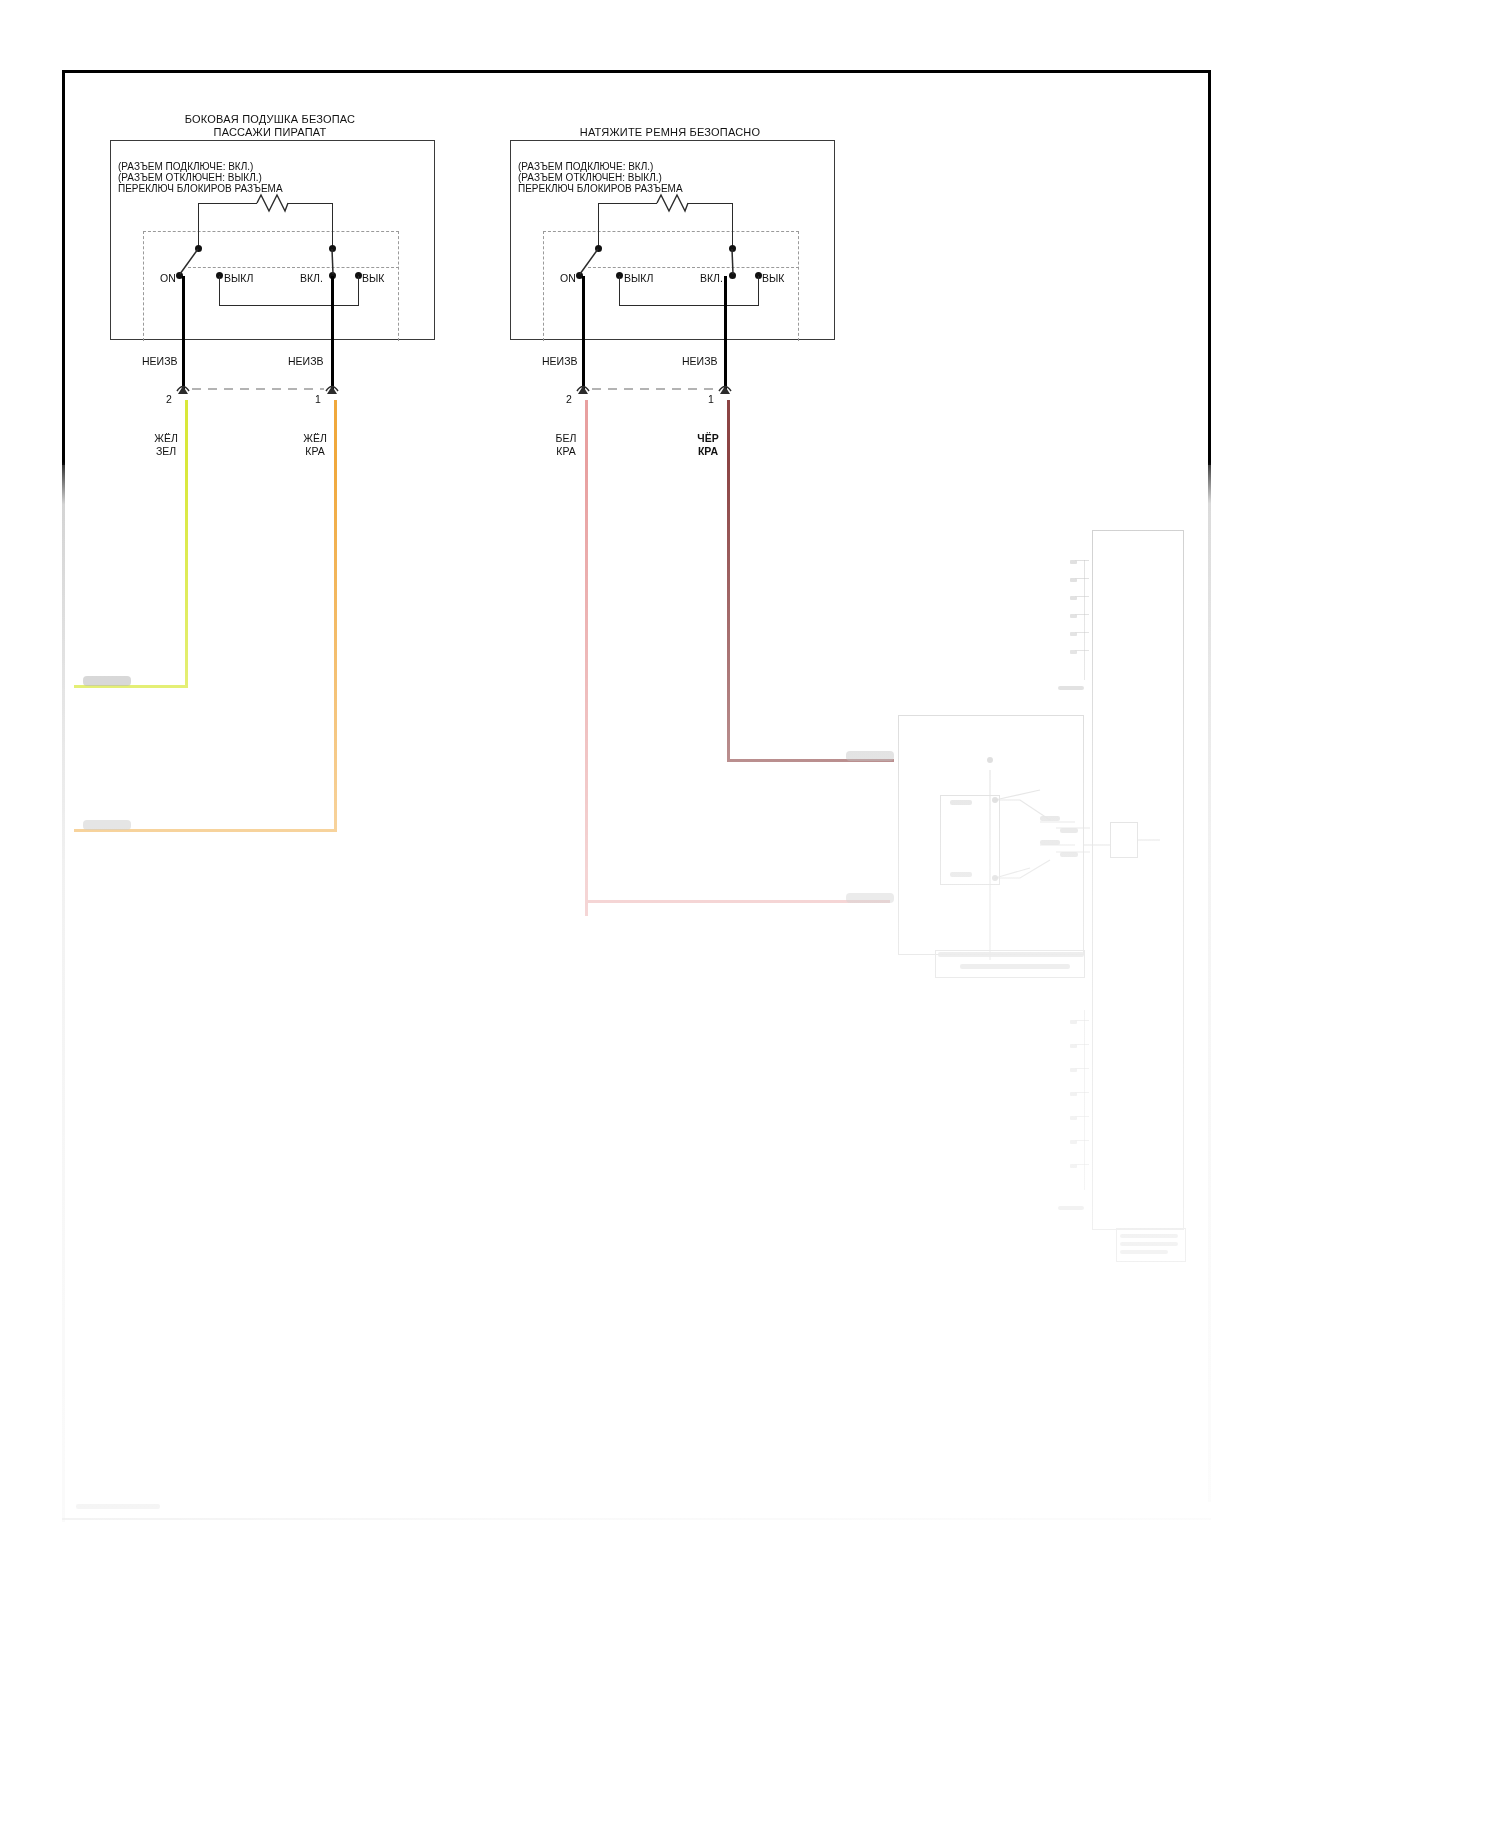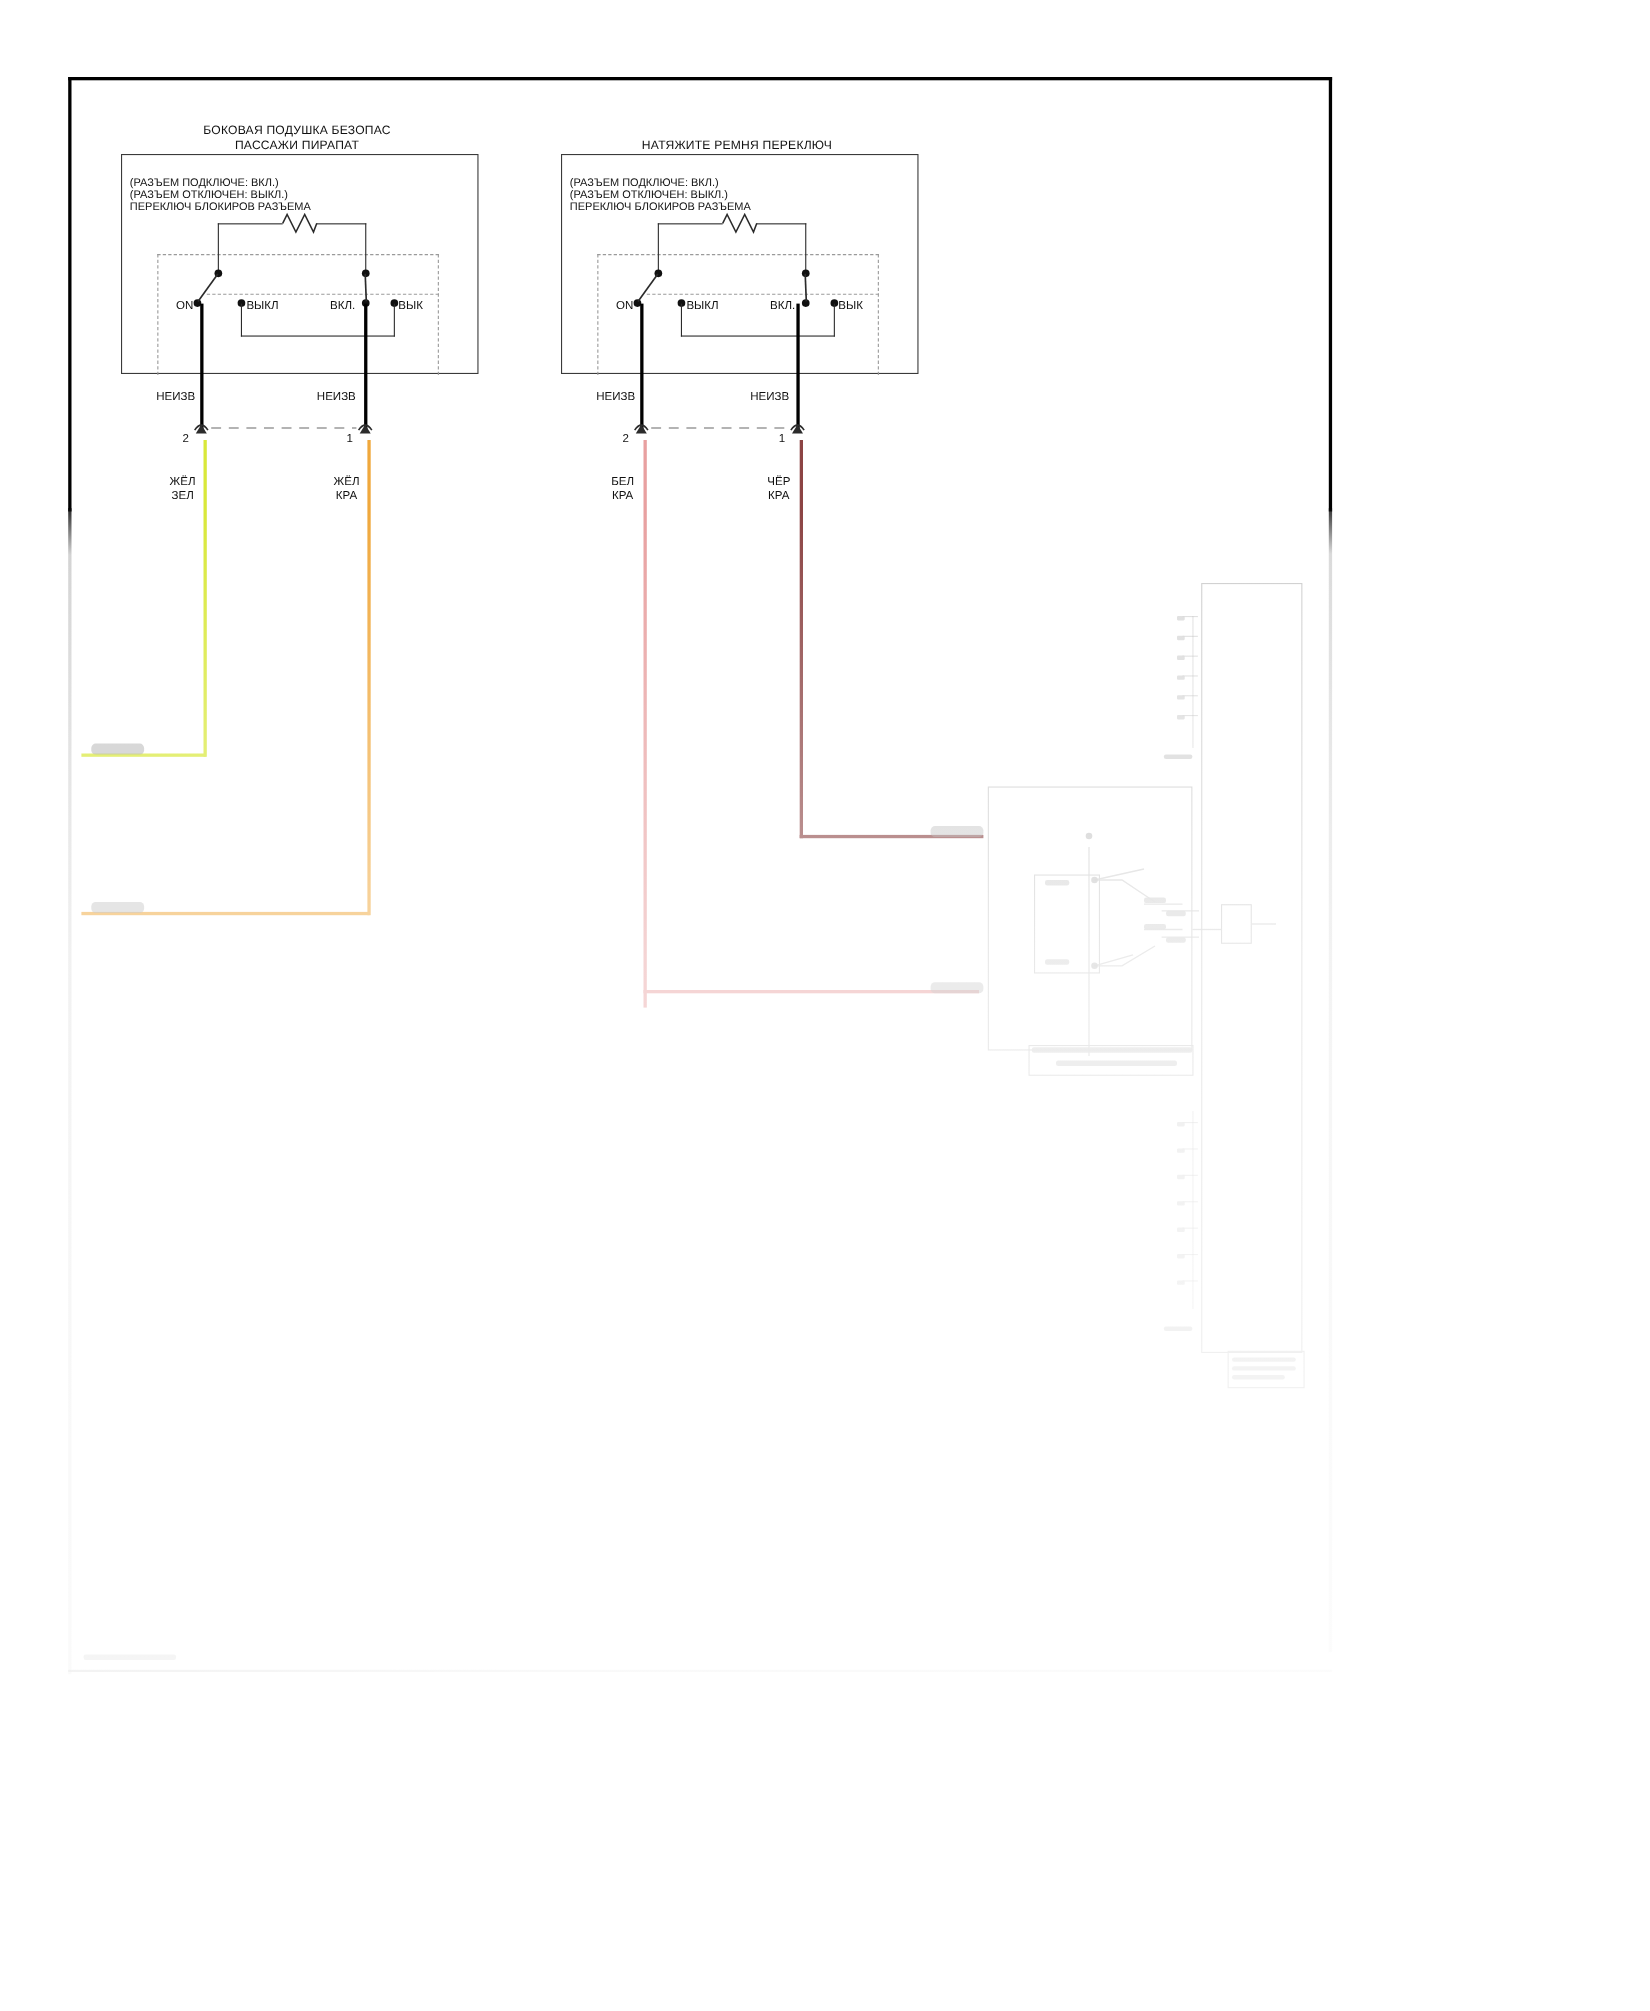--- a/index.html
+++ b/index.html
@@ -109,21 +109,21 @@
   <div class="txt" style="left:288px;top:355px;">НЕИЗВ</div>
 
   <div class="pin" style="left:166px;top:393px;">2</div>
   <div class="pin" style="left:315px;top:393px;">1</div>
 
   <div class="wlbl" style="left:140px;top:432px;width:52px;">ЖЁЛ
 ЗЕЛ</div>
   <div class="wlbl" style="left:289px;top:432px;width:52px;">ЖЁЛ
 КРА</div>
 
-  <div class="mod-title" style="left:510px;top:126px;width:320px;">НАТЯЖИТЕ РЕМНЯ ПЕРЕКЛЮЧ</div>
+  <div class="mod-title" style="left:510px;top:126px;width:320px;">НАТЯЖИТЕ РЕМНЯ БЕЗОПАСНО</div>
 
   <div class="mod" style="left:510px;top:140px;width:325px;height:200px;"></div>
 
   <div class="mod-sub" style="left:518px;top:161px;width:310px;">(РАЗЪЕМ ПОДКЛЮЧЕ: ВКЛ.)
 (РАЗЪЕМ ОТКЛЮЧЕН: ВЫКЛ.)
 ПЕРЕКЛЮЧ БЛОКИРОВ РАЗЪЕМА</div>
 
   <div class="dashbox" style="left:543px;top:231px;width:256px;height:110px;"></div>
   <div class="dashline" style="left:588px;top:267px;width:211px;"></div>
 
@@ -152,21 +152,21 @@
   <div class="blackwire" style="left:724px;top:276px;height:114px;"></div>
 
   <div class="txt" style="left:542px;top:355px;">НЕИЗВ</div>
   <div class="txt" style="left:682px;top:355px;">НЕИЗВ</div>
 
   <div class="pin" style="left:566px;top:393px;">2</div>
   <div class="pin" style="left:708px;top:393px;">1</div>
 
   <div class="wlbl" style="left:540px;top:432px;width:52px;">БЕЛ
 КРА</div>
-  <div class="wlbl" style="left:682px;top:432px;width:52px;">ЧЁР
+  <div class="wlbl" style="left:682px;top:432px;width:52px;font-weight:bold;">ЧЁР
 КРА</div>
 
   <div class="wire wv" style="left:185px;top:400px;height:288px;background:#d9e83a;"></div>
   <div class="wire wh" style="left:74px;top:685px;width:113px;background:#d9e83a;"></div>
 
   <div class="wire wv" style="left:334px;top:400px;height:432px;background:#f0a83c;"></div>
   <div class="wire wh" style="left:74px;top:829px;width:262px;background:#f0a83c;"></div>
 
   <div class="wire wv" style="left:585px;top:400px;height:516px;background:#e8a0a0;"></div>
   <div class="wire wh" style="left:585px;top:900px;width:305px;background:#e8a0a0;"></div>

